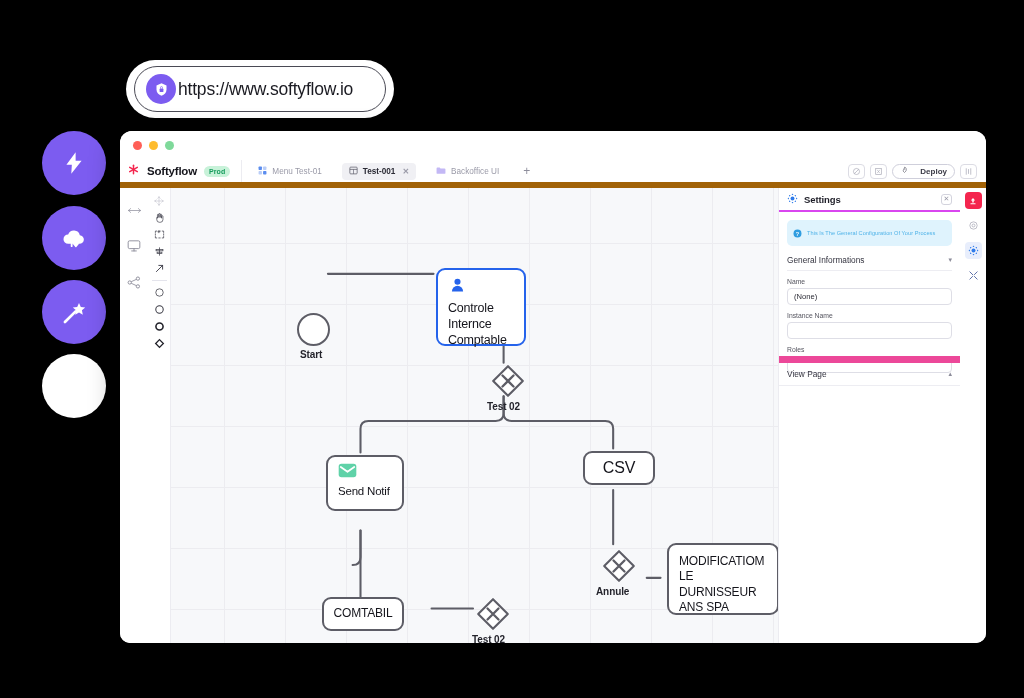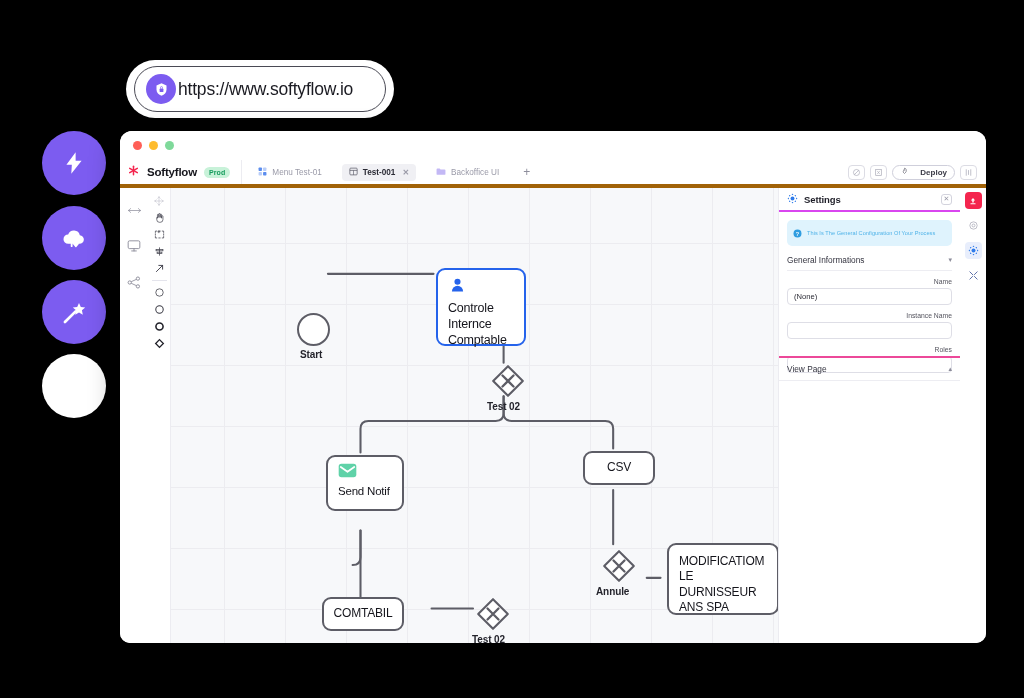--- a/index.html
+++ b/index.html
@@ -51,21 +51,21 @@
     box-shadow: 0 10px 30px rgba(0,0,0,0.45);
   }
   .titlebar { height: 29px; background: #fff; display: flex; align-items: center; padding-left: 13px; gap: 7px; }
   .dot { width: 9px; height: 9px; border-radius: 50%; }
   .dot.r { background: #ff5f57; }
   .dot.y { background: #febc2e; }
   .dot.g { background: #7fd99a; }
 
   
   .appbar {
-    height: 28px; background: #fff; border-bottom: 4px solid #a16207;
+    height: 28px; background: #fff; border-bottom: 6px solid #a16207;
     display: flex; align-items: center; padding: 0 9px 0 7px;
   }
   .brand { display: flex; align-items: center; gap: 7px; padding-right: 11px; }
   .brand-name { font-size: 11.5px; font-weight: bold; color: #15151c; letter-spacing: -0.2px; }
   .badge-prod {
     font-size: 7px; font-weight: bold; color: #159b5c;
     background: #c8f2d9; border-radius: 7px; padding: 2px 5px 2px 5px; letter-spacing: 0.1px;
   }
   .tabs { display: flex; align-items: center; gap: 13px; border-left: 1px solid #ececf1; padding-left: 9px; height: 100%; }
   .tab {
@@ -148,30 +148,30 @@
   .info-banner {
     margin: 8px 8px 0 8px; background: #dff3fd; border-radius: 5px;
     display: flex; align-items: center; gap: 5px; padding: 4px 6px;
   }
   .info-banner-text { font-size: 5.6px; color: #4fb3e8; letter-spacing: 0.05px; }
   .sect-row {
     margin: 9px 8px 0 8px; display: flex; align-items: center;
     font-size: 8.3px; color: #33333f; padding-bottom: 5px; border-bottom: 1px solid #ededf2;
   }
   .sect-row .chev { margin-left: auto; font-size: 7px; color: #8c8c9a; }
-  .field { margin: 7px 8px 0 8px; text-align: right; }
+  .field { margin: 7px 8px 0 8px; }
   .field-label { font-size: 6.8px; color: #55555f; margin-bottom: 3px; }
   .field-input {
     height: 17px; border: 1px solid #dedee6; border-radius: 4px; background: #fff;
     display: flex; align-items: center; padding: 0 6px;
     font-size: 7.6px; color: #2a2a34;
   }
   .viewpage {
     position: absolute; left: 0; right: 0; bottom: auto; top: 168px;
-    border-top: 2px solid #ec4899; border-bottom: 1px solid #ededf2;
+    border-top: 7px solid #ec4899; border-bottom: 1px solid #ededf2;
     display: flex; align-items: center; padding: 6px 8px;
     font-size: 8.3px; color: #33333f;
   }
   .viewpage .chev { margin-left: auto; font-size: 7px; color: #8c8c9a; }
 
   .rail-right {
     width: 26px; background: #fff; display: flex; flex-direction: column;
     align-items: center; padding-top: 4px; gap: 8px;
   }
   .rail-btn { width: 17px; height: 17px; border-radius: 4px; display: flex; align-items: center; justify-content: center; }
@@ -429,21 +429,21 @@
             <svg width="19" height="15" viewBox="0 0 22 17">
                 <rect x="0.8" y="0.8" width="20.4" height="15.4" rx="3.2" fill="#5fd2a8"></rect>
                 <path d="M3.2 4.4 L11 10 L18.8 4.4" fill="none" stroke="#fff" stroke-width="2" stroke-linecap="round" stroke-linejoin="round"></path>
               </svg>
           </div>
           <div class="node-label" style="font-size:11.5px;">Send Notif</div>
         </div>
 
         <div class="node" style="left:412px; top:263px; width:72px; height:34px;">
           <div class="task-center">
-              <span class="node-label" style="font-size:12px;">CSV</span>
+              <span class="node-label" style="font-size:16px;">CSV</span>
             </div>
         </div>
 
         <div class="node" style="left:151px; top:409px; width:82px; height:34px;">
           <div class="task-center">
               <span class="node-label" style="font-size:12px;">COMTABIL</span>
             </div>
         </div>
 
         <div class="gw" style="left:305px; top:409px;">

